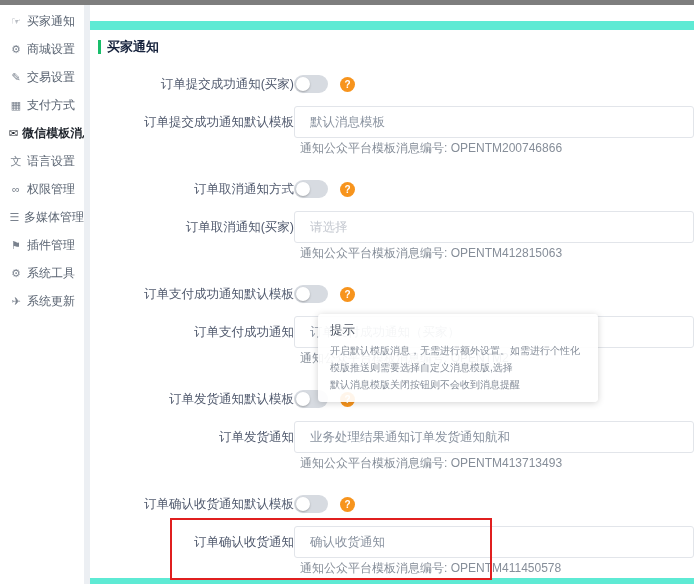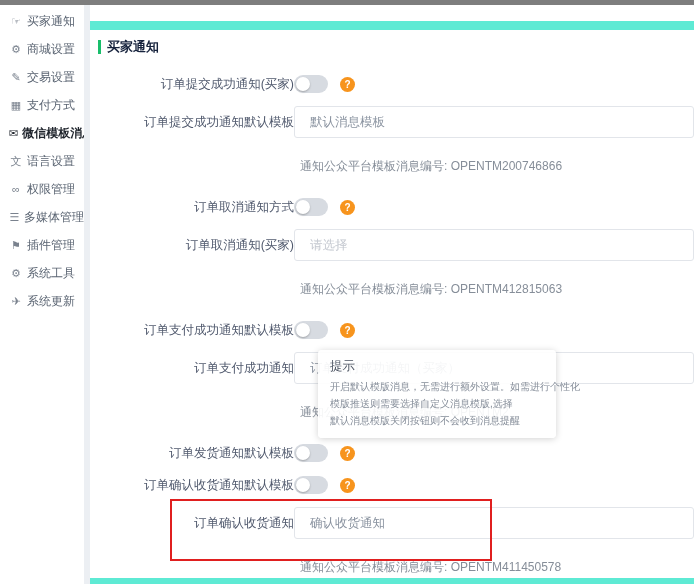--- a/index.html
+++ b/index.html
@@ -27,28 +27,28 @@
   .row-toggle { height:20px; margin-bottom:12px; display:flex; align-items:center; }
   .row-input  { margin-bottom:22px; display:flex; position:relative; }
   .lbl { width:204px; text-align:right; font-size:12.5px; color:#515a6e;
          flex:0 0 204px; line-height:20px; }
   .row-input .lbl { line-height:32px; }
   .ctrl { flex:1; min-width:0; }
   .ipt { display:block; width:100%; height:32px; border:1px solid #e2e5ea; border-radius:3px;
          padding:0 15px; font-size:12.5px; color:#8a93a0; background:#fff; outline:none;
          font-family:"Liberation Sans","DejaVu Sans",sans-serif; }
   .ipt::placeholder { color:#c3c7cf; }
-  .helper { margin-top:20px; padding-left:6px; font-size:12px; color:#868e99; }
+  .helper { margin-top:2px; padding-left:6px; font-size:12px; color:#868e99; }
   .toggle { width:34px; height:18px; border-radius:9px; background:#d7dbe1; position:relative; cursor:pointer; }
   .toggle .knob { position:absolute; left:2px; top:2px; width:14px; height:14px; border-radius:50%;
                   background:#fff; box-shadow:0 1px 2px rgba(0,0,0,.25); }
   .qmark { width:15px; height:15px; border-radius:50%; background:#f7941d; color:#fff;
            font-size:10px; font-weight:bold; display:flex; align-items:center; justify-content:center;
            margin-left:12px; cursor:pointer; }
-  .tooltip { position:absolute; left:228px; top:-2px; width:238px; min-height:74px; z-index:5;
+  .tooltip { position:absolute; left:228px; top:-2px; width:280px; min-height:74px; z-index:5;
              background:rgba(255,255,255,0.91); border-radius:4px; padding:8px 12px 9px;
              box-shadow:0 1px 7px rgba(0,0,0,.18); }
   .tooltip .tt-title { font-size:12.5px; color:#4a5260; margin-bottom:3px; }
   .tooltip .tt-line { font-size:10px; color:#858d99; line-height:17px; white-space:nowrap; }
   .redbox { position:absolute; left:80px; top:-8px; width:322px; height:62px;
             border:2px solid #e01f1f; z-index:6; pointer-events:none; }
 </style>
 </head>
 <body>
 
@@ -168,20 +168,27 @@
         </div>
         <div class="row-toggle">
     <label class="lbl">订单发货通知默认模板</label>
     <div class="ctrl" style="display:flex;align-items:center;">
       <div class="toggle">
         <div class="knob"></div>
       </div>
       <div class="qmark">?</div>
     </div>
   </div>
+        <div class="row-input">
+    <label class="lbl">订单发货通知</label>
+    <div class="ctrl">
+      <input class="ipt" value="业务处理结果通知订单发货通知航和" style="">
+      <div class="helper">通知公众平台模板消息编号: OPENTM413713493</div>
+    </div>
+  </div>
         <div class="row-toggle">
     <label class="lbl">订单确认收货通知默认模板</label>
     <div class="ctrl" style="display:flex;align-items:center;">
       <div class="toggle">
         <div class="knob"></div>
       </div>
       <div class="qmark">?</div>
     </div>
   </div>
         <div class="row-input">

